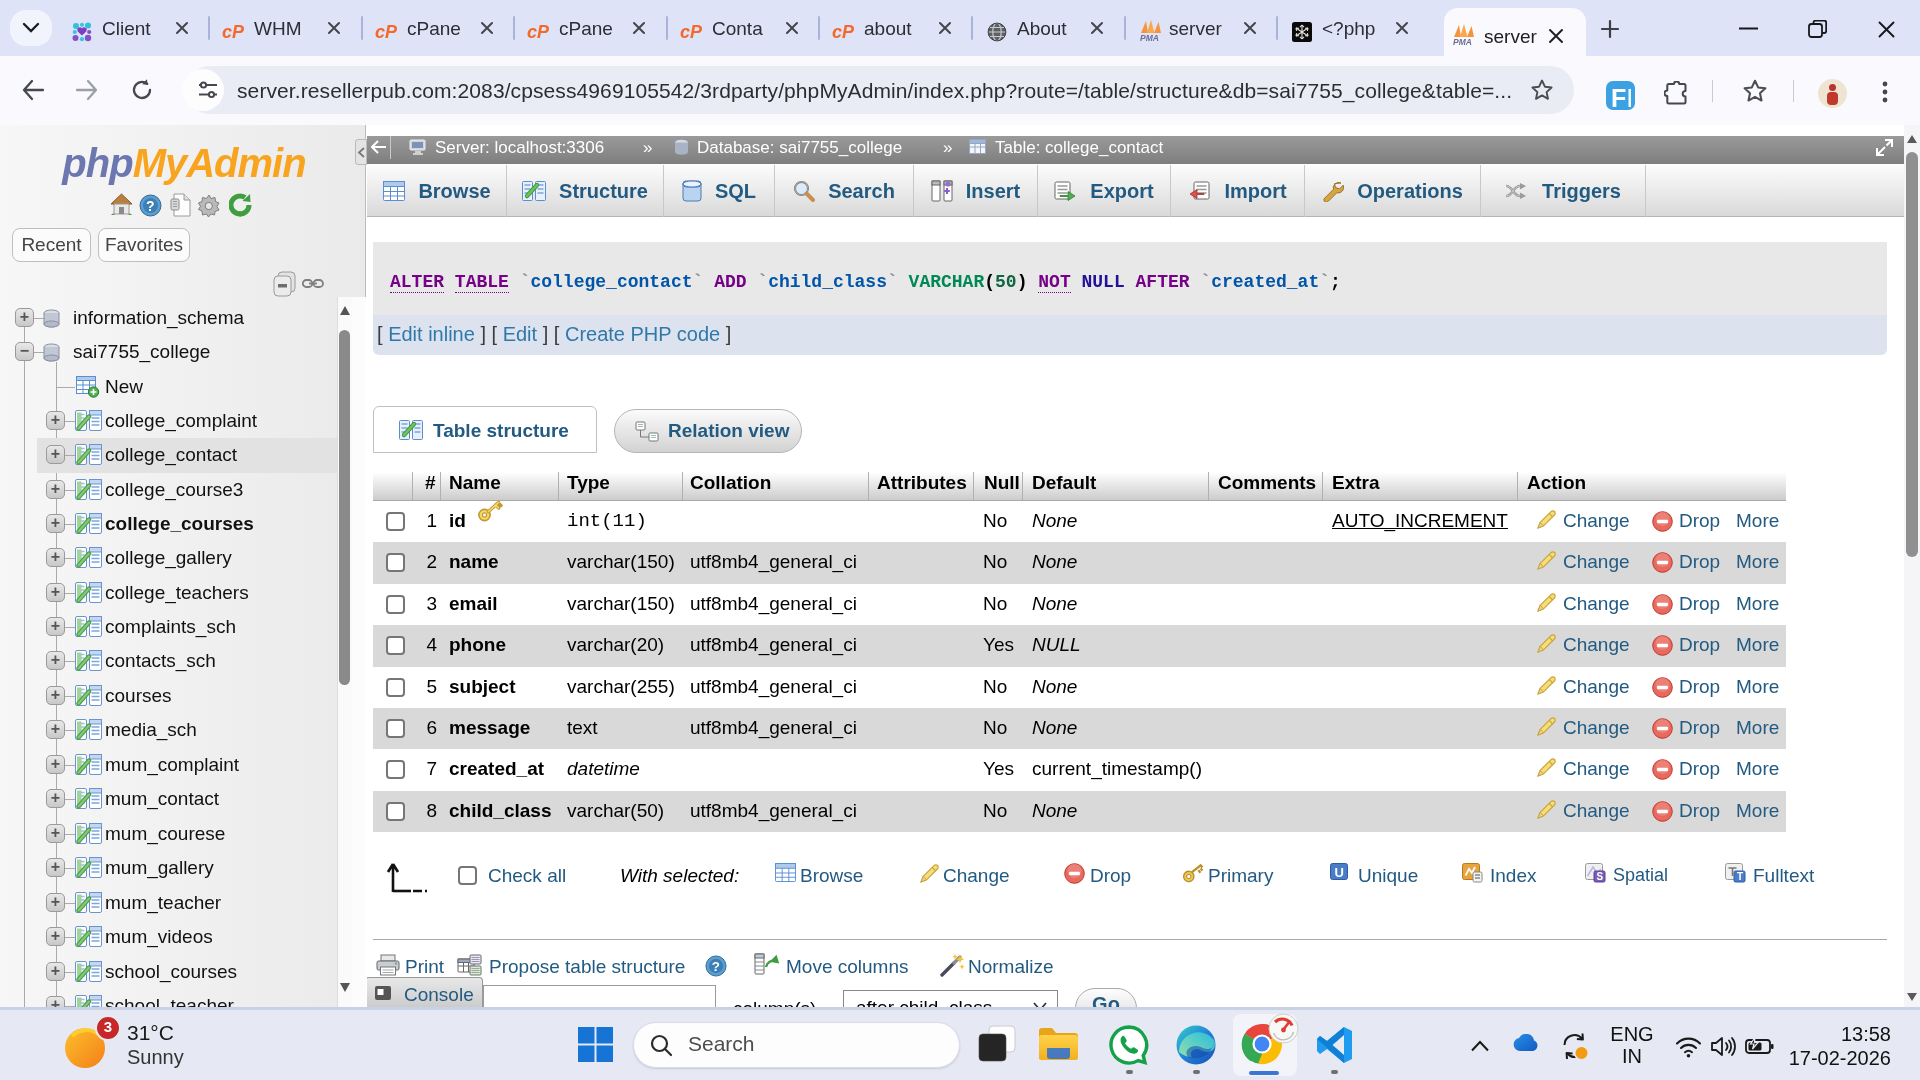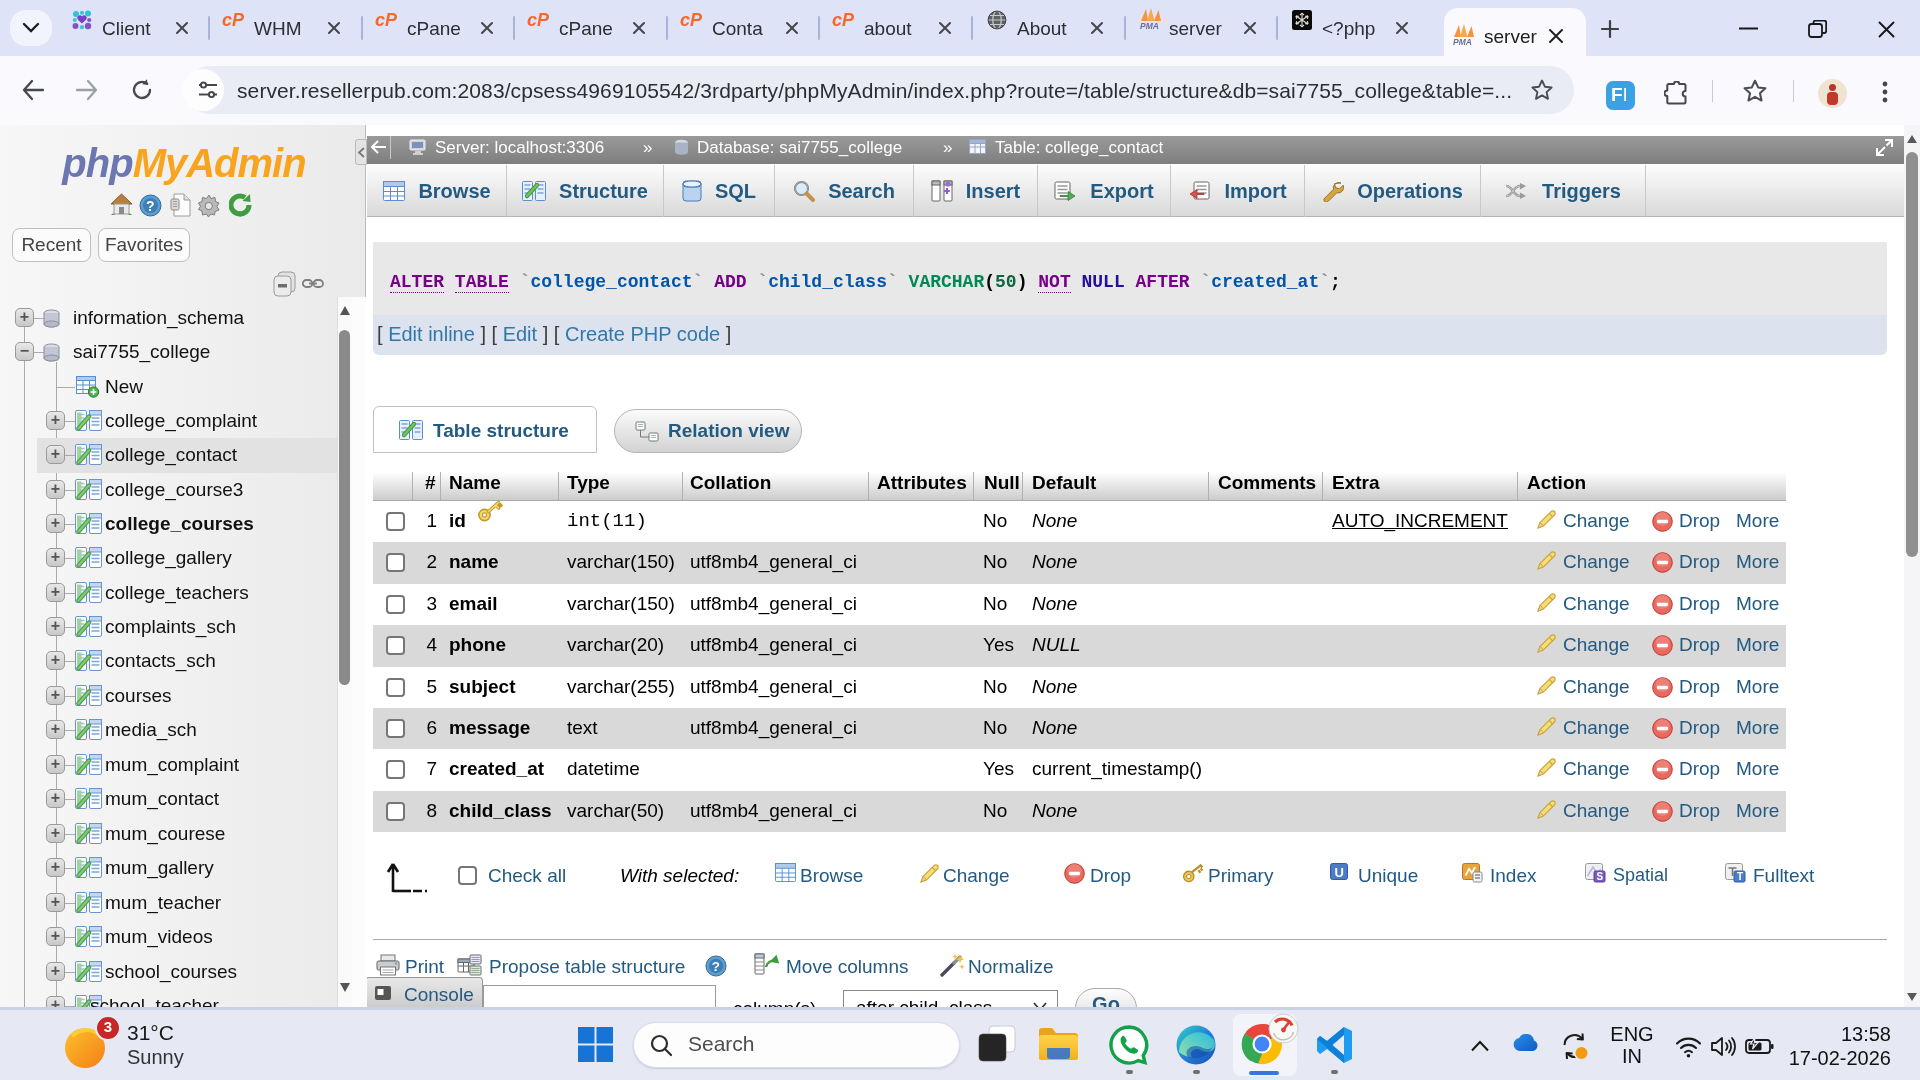--- a/index.html
+++ b/index.html
@@ -3,21 +3,21 @@
 <meta charset="utf-8">
 <style>
 * { margin:0; padding:0; box-sizing:border-box; }
 html,body { width:1920px; height:1080px; overflow:hidden; font-family:"Liberation Sans", sans-serif; }
 .abs { position:absolute; }
 #stage { position:relative; width:1920px; height:1080px; background:#fff; }
 
 
 #tabstrip { left:0; top:0; width:1920px; height:56px; background:#dee3f7; }
 .tabsep { top:16px; width:2px; height:24px; background:#a9b4d8; border-radius:1px; }
-.tabfav { top:10px; width:20px; height:20px; }
+.tabfav { top:22px; width:20px; height:20px; }
 .tabtitle { top:18px; font-size:19px; color:#2b2e33; white-space:nowrap; overflow:hidden; }
 .tabx { top:20px; width:16px; height:16px; }
 .tabx svg { display:block; }
 #activetab { left:1444px; top:8px; width:142px; height:48px; background:#f9f9fe; border-radius:14px 14px 0 0; }
 
 #toolbar { left:0; top:56px; width:1920px; height:69px; background:#f9f9fe; }
 #urlpill { left:186px; top:66px; width:1388px; height:48px; background:#e9ecf5; border-radius:24px; }
 #urltext { left:237px; top:79px; font-size:21px; color:#2a2d31; letter-spacing:0.1px; }
 
 
@@ -267,21 +267,21 @@
       <circle cx="15.5" cy="16.5" r="2.6"></circle>
       <path d="M3 16.5 H12.7"></path>
       <path d="M18.3 16.5 H21"></path>
     </svg>
   <div class="abs" id="urltext">server.resellerpub.com:2083/cpsess4969105542/3rdparty/phpMyAdmin/index.php?route=/table/structure&amp;db=sai7755_college&amp;table=...</div>
   <svg class="abs" style="left:1530px;top:78px;" width="24" height="24" viewBox="0 0 24 24">
       <path d="M12 2.5 L14.9 8.7 L21.6 9.5 L16.6 14.1 L18 20.8 L12 17.4 L6 20.8 L7.4 14.1 L2.4 9.5 L9.1 8.7 Z" stroke="#4a4d52" stroke-width="1.9" fill="none" stroke-linejoin="round"></path>
     </svg>
 
   <div class="abs" style="left:1606px;top:81px;width:29px;height:29px;background:#3ba1e3;border-radius:7px;"></div>
-  <div class="abs" style="left:1611px;top:84px;font-size:19px;font-weight:bold;color:#fff;">F<span style="font-weight:normal">I</span></div>
+  <div class="abs" style="left:1611px;top:84px;font-size:25px;font-weight:bold;color:#fff;">F<span style="font-weight:normal">I</span></div>
 
   <svg class="abs" style="left:1664px;top:81px;" width="26" height="26" viewBox="0 0 26 26">
       <path d="M10 3 a2.6 2.6 0 0 1 5.2 0 H20 a1.5 1.5 0 0 1 1.5 1.5 V10 a2.8 2.8 0 0 0 0 5.6 V21 a1.5 1.5 0 0 1 -1.5 1.5 H4.8 A1.5 1.5 0 0 1 3.3 21 V15 a2.8 2.8 0 0 1 0 -5.6 V4.5 A1.5 1.5 0 0 1 4.8 3 Z" stroke="#45484e" stroke-width="2" fill="none" stroke-linejoin="round"></path>
     </svg>
   <div class="abs" style="left:1712px;top:80px;width:1px;height:22px;background:#c7cbd6;"></div>
   <svg class="abs" style="left:1742px;top:78px;" width="26" height="26" viewBox="0 0 24 24">
       <path d="M12 2.5 L14.9 8.7 L21.6 9.5 L16.6 14.1 L18 20.8 L12 17.4 L6 20.8 L7.4 14.1 L2.4 9.5 L9.1 8.7 Z" stroke="#4a4d52" stroke-width="1.9" fill="none" stroke-linejoin="round"></path>
     </svg>
   <div class="abs" style="left:1793px;top:80px;width:1px;height:22px;background:#c7cbd6;"></div>
 
@@ -590,21 +590,21 @@
 <svg style="position:absolute;left:75px;top:870px;" width="27" height="21" viewBox="0 0 27 21">
           <rect x="0.5" y="0.5" width="11" height="20" rx="1.5" fill="#fff" stroke="#6b93cf"></rect>
           <path d="M2.5 4.5 h7 M2.5 8 h7 M2.5 11.5 h7 M2.5 15 h7" stroke="#9dbde4" stroke-width="1.3"></path>
           <rect x="2" y="2.5" width="4.5" height="16" fill="#9fd49a"></rect>
           <rect x="14.5" y="0.5" width="12" height="20" rx="1.5" fill="#fff" stroke="#6b93cf"></rect>
           <rect x="14.5" y="0.5" width="12" height="4.5" fill="#c3d8f0" stroke="#6b93cf"></rect>
           <path d="M16.5 8 h8 M16.5 11.5 h8 M16.5 15 h8" stroke="#7aa7dd" stroke-width="1.4"></path>
           <path d="M3.5 18.5 L14 6.5" stroke="#48a048" stroke-width="4.4" stroke-linecap="round"></path>
           <path d="M3.5 18.5 L14 6.5" stroke="#84c878" stroke-width="2" stroke-linecap="round"></path>
         </svg>
-<div class="abs tree" style="left:90px;top:870px;text-align:right;">school_teacher</div>
+<div class="abs tree" style="left:105px;top:870px;text-align:right;">school_teacher</div>
 <div class="abs" style="left:337px;top:172px;width:15px;height:713px;background:#fafafa;border-left:1px solid #ddd;"></div>
 <div class="abs" style="left:352px;top:172px;width:14px;height:713px;background:#fcfcfc;"></div>
 <svg class="abs" style="left:340px;top:181px;" width="10" height="9" viewBox="0 0 10 9">
           <path d="M5 0 L10 9 H0 Z" fill="#555"></path>
         </svg>
 <div class="abs" style="left:339px;top:205px;width:11px;height:355px;background:#8a8a8a;border-radius:6px;"></div>
 <svg class="abs" style="left:340px;top:858px;" width="10" height="9" viewBox="0 0 10 9">
           <path d="M5 9 L10 0 H0 Z" fill="#555"></path>
         </svg>
 </div>
@@ -917,21 +917,21 @@
                 <circle cx="10.5" cy="8" r="7" fill="#ef8a80" opacity="0.7"></circle>
                 <rect x="5" y="8.7" width="11" height="3.6" rx="1.2" fill="#fff"></rect>
               </svg></span>
  <a class="cell pml" style="left:1306px;">Drop</a>
  <a class="cell pml" style="left:1363px;">More</a>
 </div>
 <div class="row">
  <span class="ckbx"></span>
  <span class="cell" style="left:40px;width:24px;text-align:right;">7</span>
  <span class="cell" style="left:76px;font-weight:bold;">created_at</span>
- <span class="cell" style="left:194px;">datetime</span>
+ <span class="cell" style="left:194px;font-style:italic;">datetime</span>
  <span class="cell" style="left:317px;"></span>
  <span class="cell" style="left:610px;">Yes</span>
  <span class="cell " style="left:659px;">current_timestamp()</span>
  <span class="cell" style="left:959px;"></span>
  <span class="cell" style="left:1162px;top:8px;"><svg width="22" height="22" viewBox="0 0 22 22">
                 <path d="M3 19 L5.2 13.4 L16 2.6 a2.6 2.6 0 0 1 3.7 0 L19.4 2.3 a2.6 2.6 0 0 1 0 3.7 L8.6 16.8 Z" fill="#f7dd78" stroke="#c9a53a" stroke-width="1.2" transform="rotate(0 11 11)"></path>
                 <path d="M14.2 4.4 L17.6 7.8" stroke="#c9a53a" stroke-width="1.2"></path>
                 <path d="M3 19 L5.2 13.4 L8.6 16.8 Z" fill="#f3ce9a" stroke="#c9a53a" stroke-width="1"></path>
               </svg></span>
  <a class="cell pml" style="left:1190px;">Change</a>

